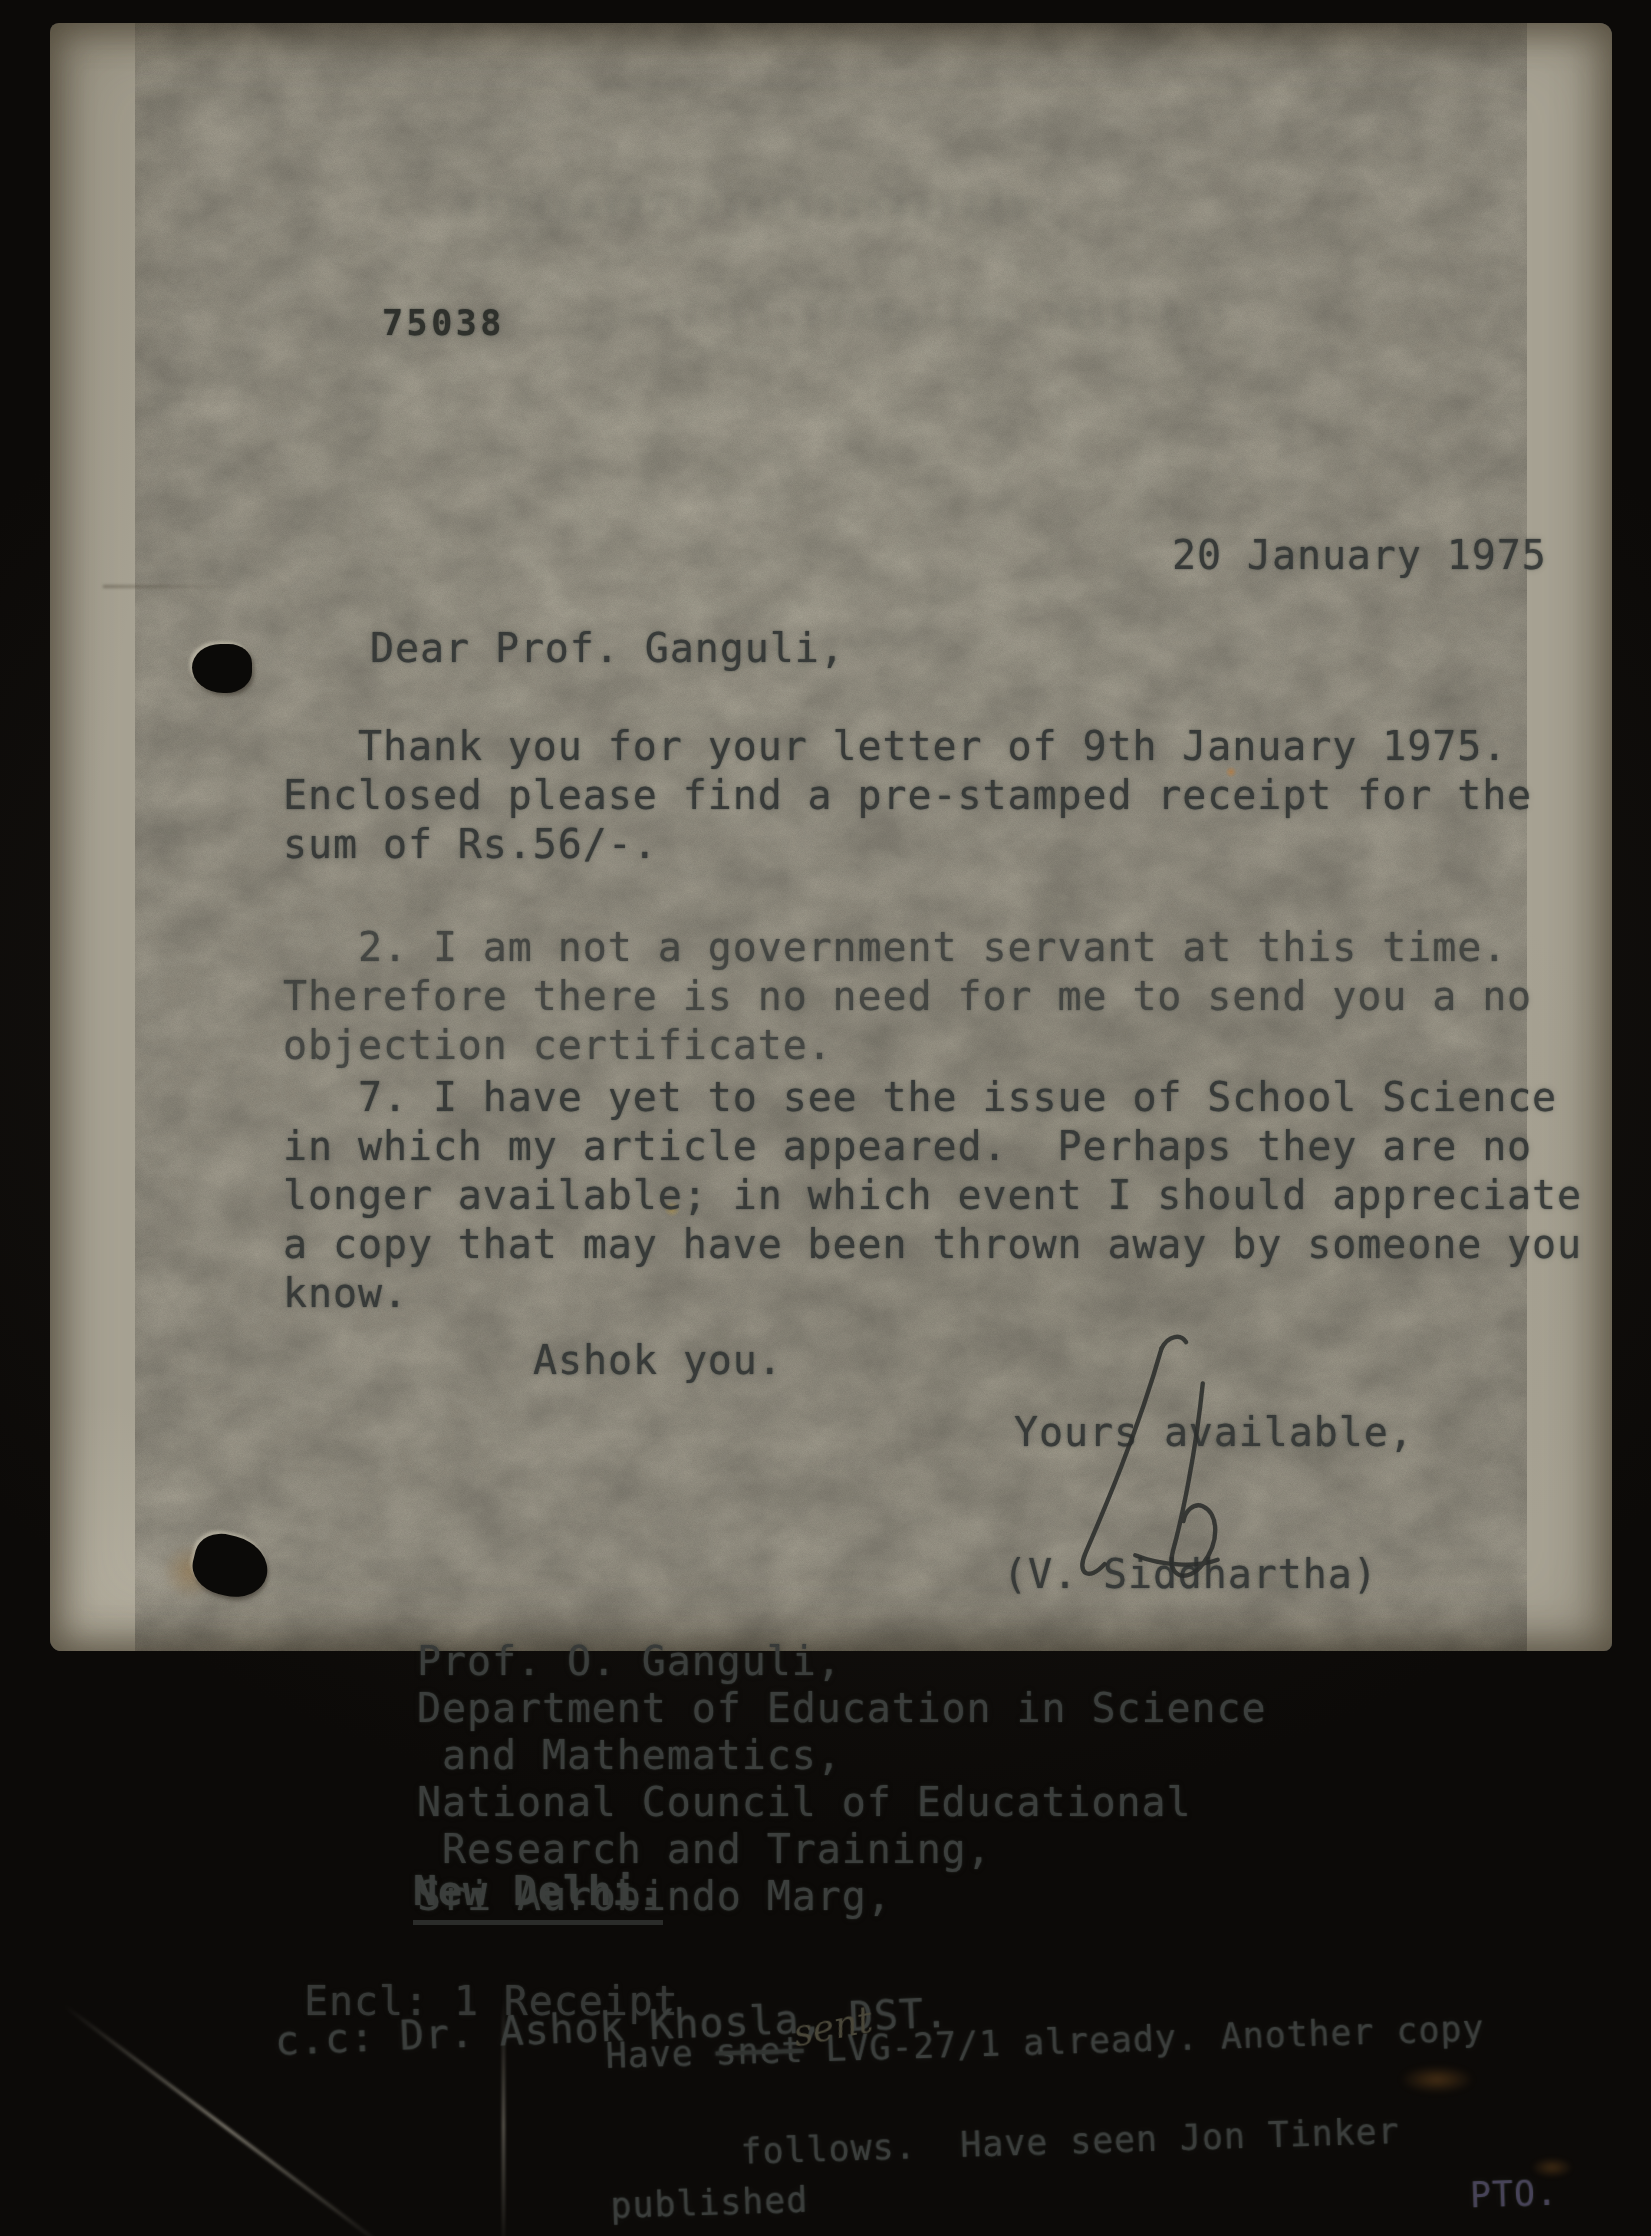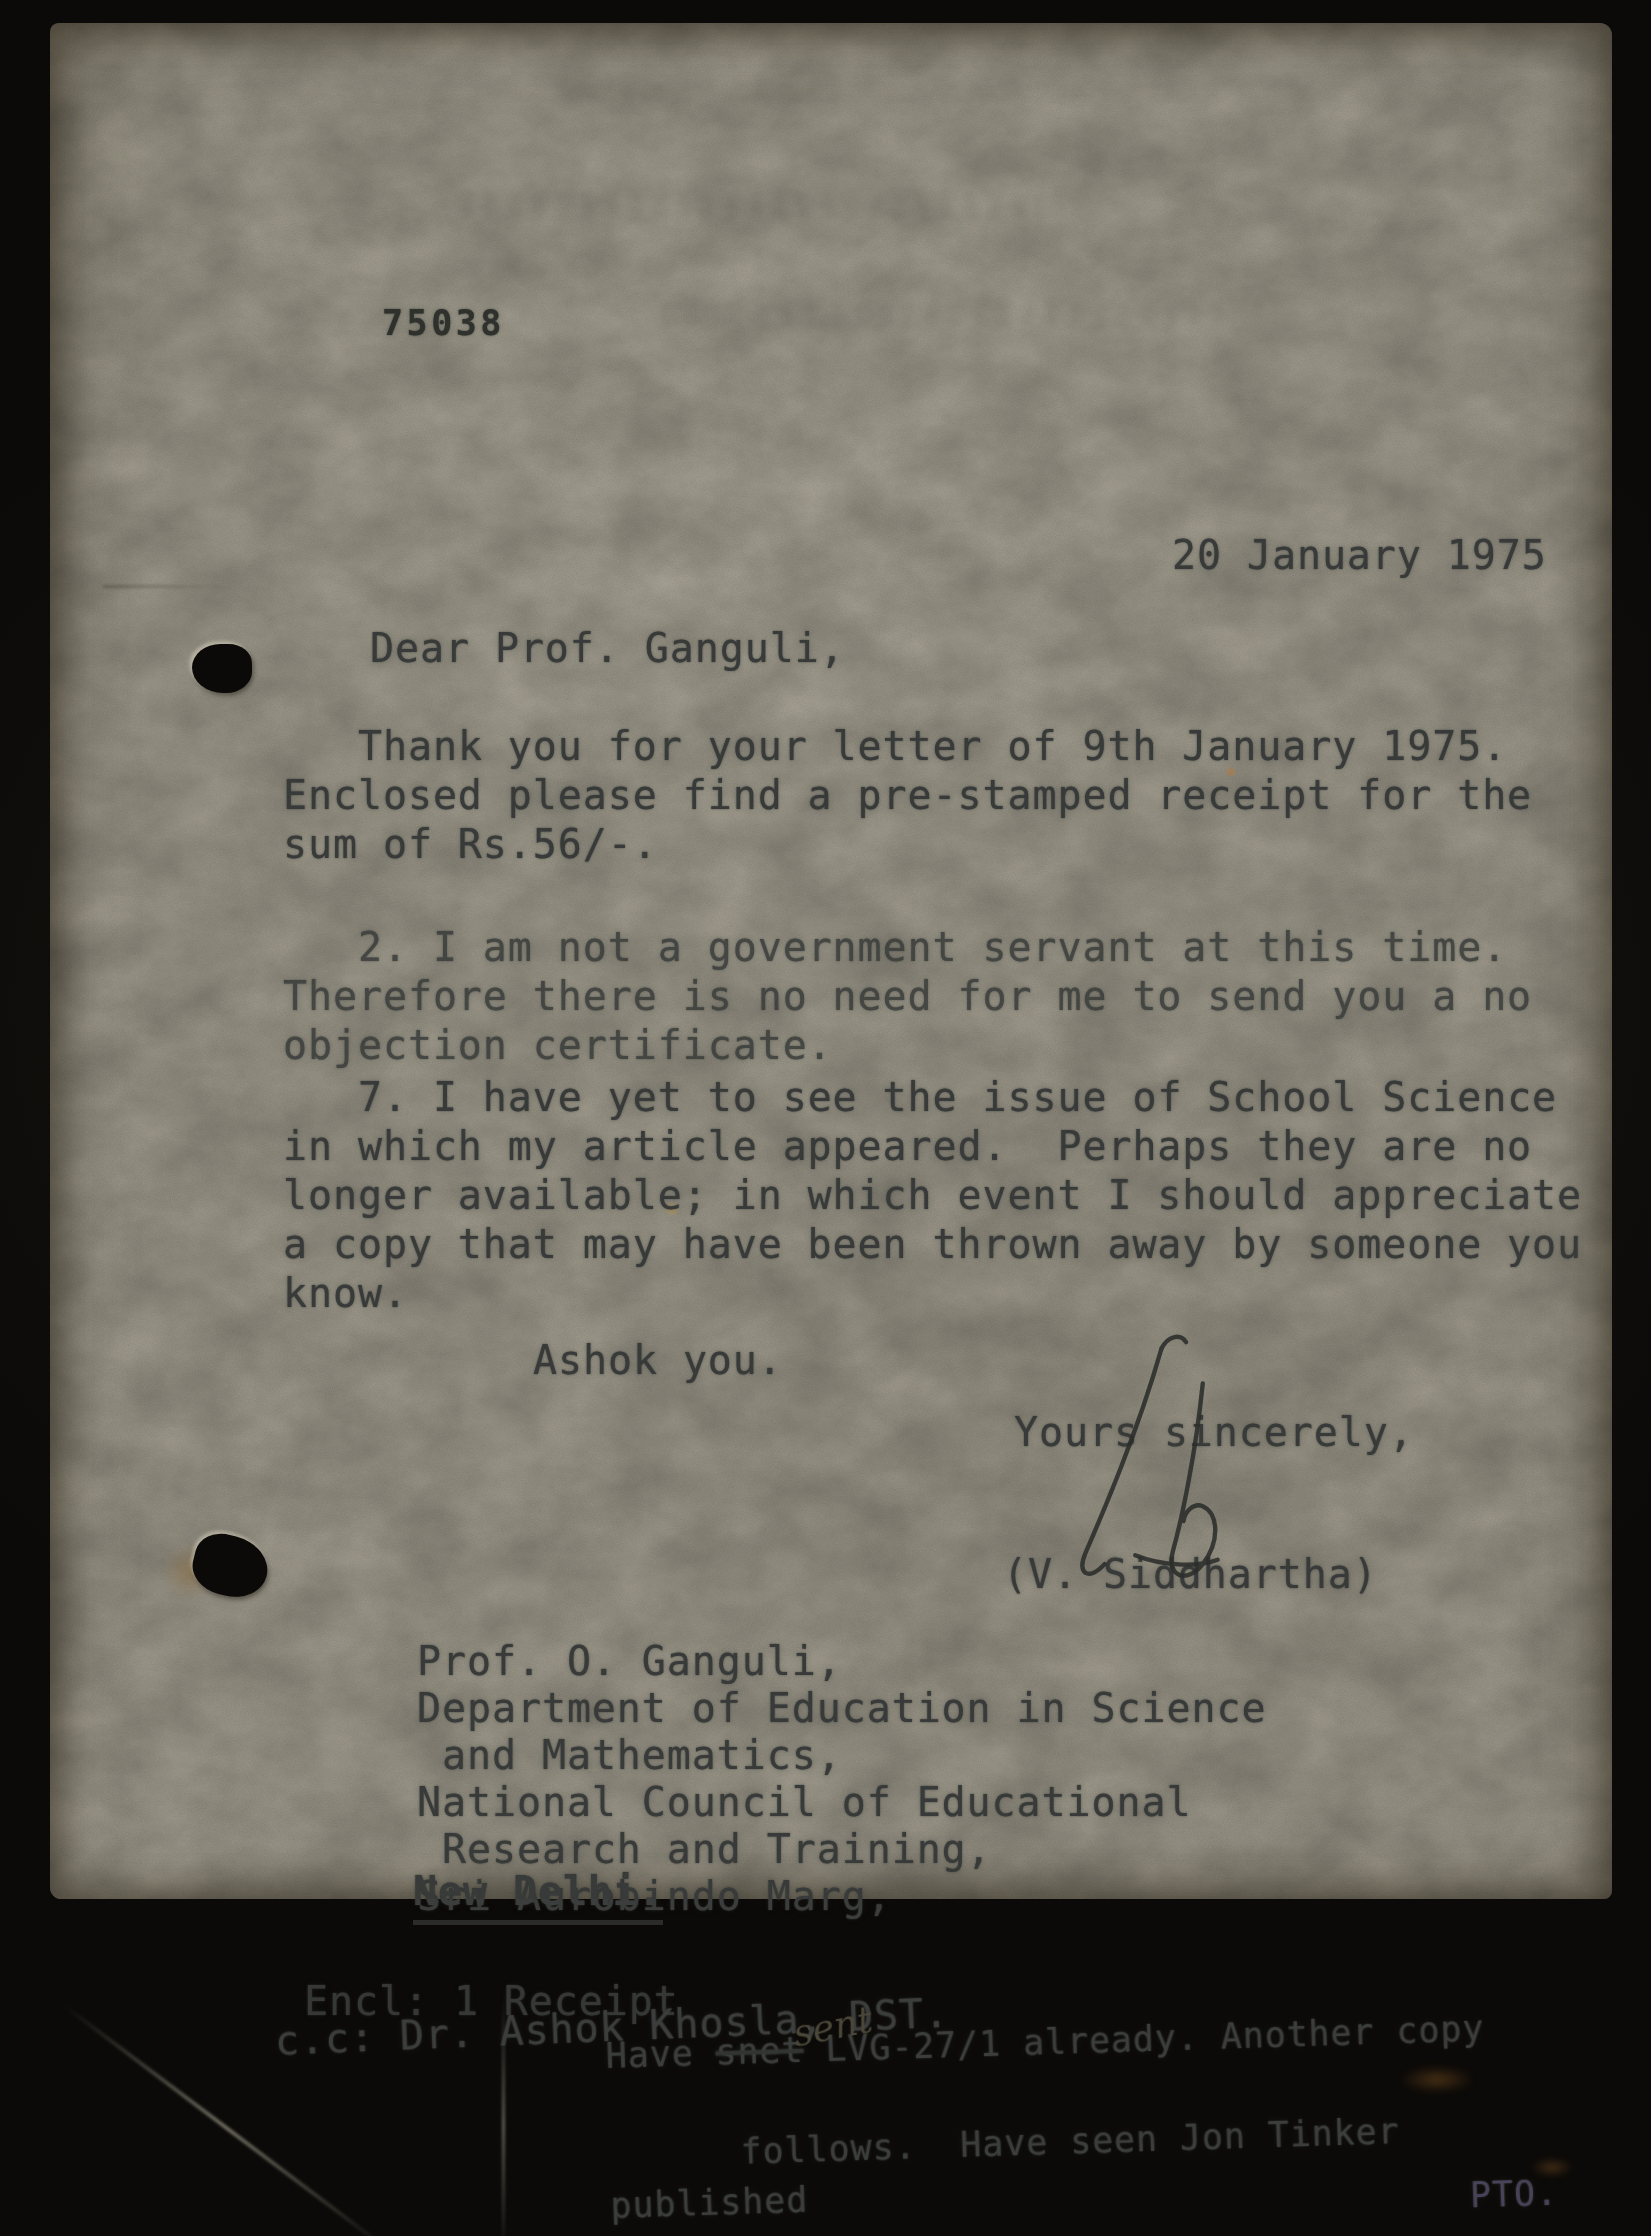--- a/index.html
+++ b/index.html
@@ -1,20 +1,20 @@
 <!DOCTYPE html>
 <html style="font-size:14px"><head>
 <meta charset="utf-8">
 <style>
   html,body{margin:0;padding:0;background:#131110;}
   #stage{position:relative;width:1651px;height:2237px;overflow:hidden;
          background:radial-gradient(1229px 966px at 50% 45%, #1b1815, #0c0a08 85%);
          font-family:"DejaVu Sans Mono","Liberation Mono",monospace;}
   
-  #paper{position:absolute;left:50px;top:23px;width:1562px;height:1876px;
+  #paper{position:absolute;left:50px;top:23px;width:1562px;height:1628px;
          border-radius:8.8px 12.3px 8px 11.4px;
          background:
            radial-gradient(1053px 790px at 45% 28%, rgba(255,250,228,.10), transparent 60%),
            radial-gradient(878px 702px at 68% 74%, rgba(118,114,98,.14), transparent 65%),
            radial-gradient(439px 334px at 2% 99%, rgba(236,230,212,.22), transparent 70%),
            linear-gradient(100deg, rgba(92,84,66,.20), transparent 10%),
            #a8a394;
          box-shadow: inset 0 0 83px rgba(80,72,55,.35),
                      inset -17.6px 0 42px rgba(70,62,48,.38),
                      inset 14px 0 33px rgba(60,52,40,.32),
@@ -120,21 +120,21 @@
 sum of Rs.56/-.</div>
     <div id="para2" class="type faded">   2. I am not a government servant at this time.
 Therefore there is no need for me to send you a no
 objection certificate.</div>
     <div id="para3" class="type">   7. I have yet to see the issue of School Science
 in which my article appeared.  Perhaps they are no
 longer available; in which event I should appreciate
 a copy that may have been thrown away by someone you
 know.</div>
     <div id="thanks" class="type">Ashok you.</div>
-    <div id="valediction" class="type">Yours sincerely,</div>
+    <div id="valediction" class="type">Yours available,</div>
 
     <svg id="signature" viewBox="0 0 260 310">
       <g fill="none" stroke="#2e302e" stroke-width="5" stroke-linecap="round" opacity="0.88">
         <path d="M150 22 C158 7, 172 5, 178 15"></path>
         <path d="M150 22 C122 120, 82 212, 63 256 C53 279, 67 288, 85 268"></path>
         <path d="M197 62 C189 142, 173 217, 163 253 C155 283, 179 291, 197 268 C217 242, 215 210, 197 202 C187 198, 177 207, 175 219"></path>
         <path d="M120 258 C150 270, 190 272, 214 263"></path>
       </g>
     </svg>
 

